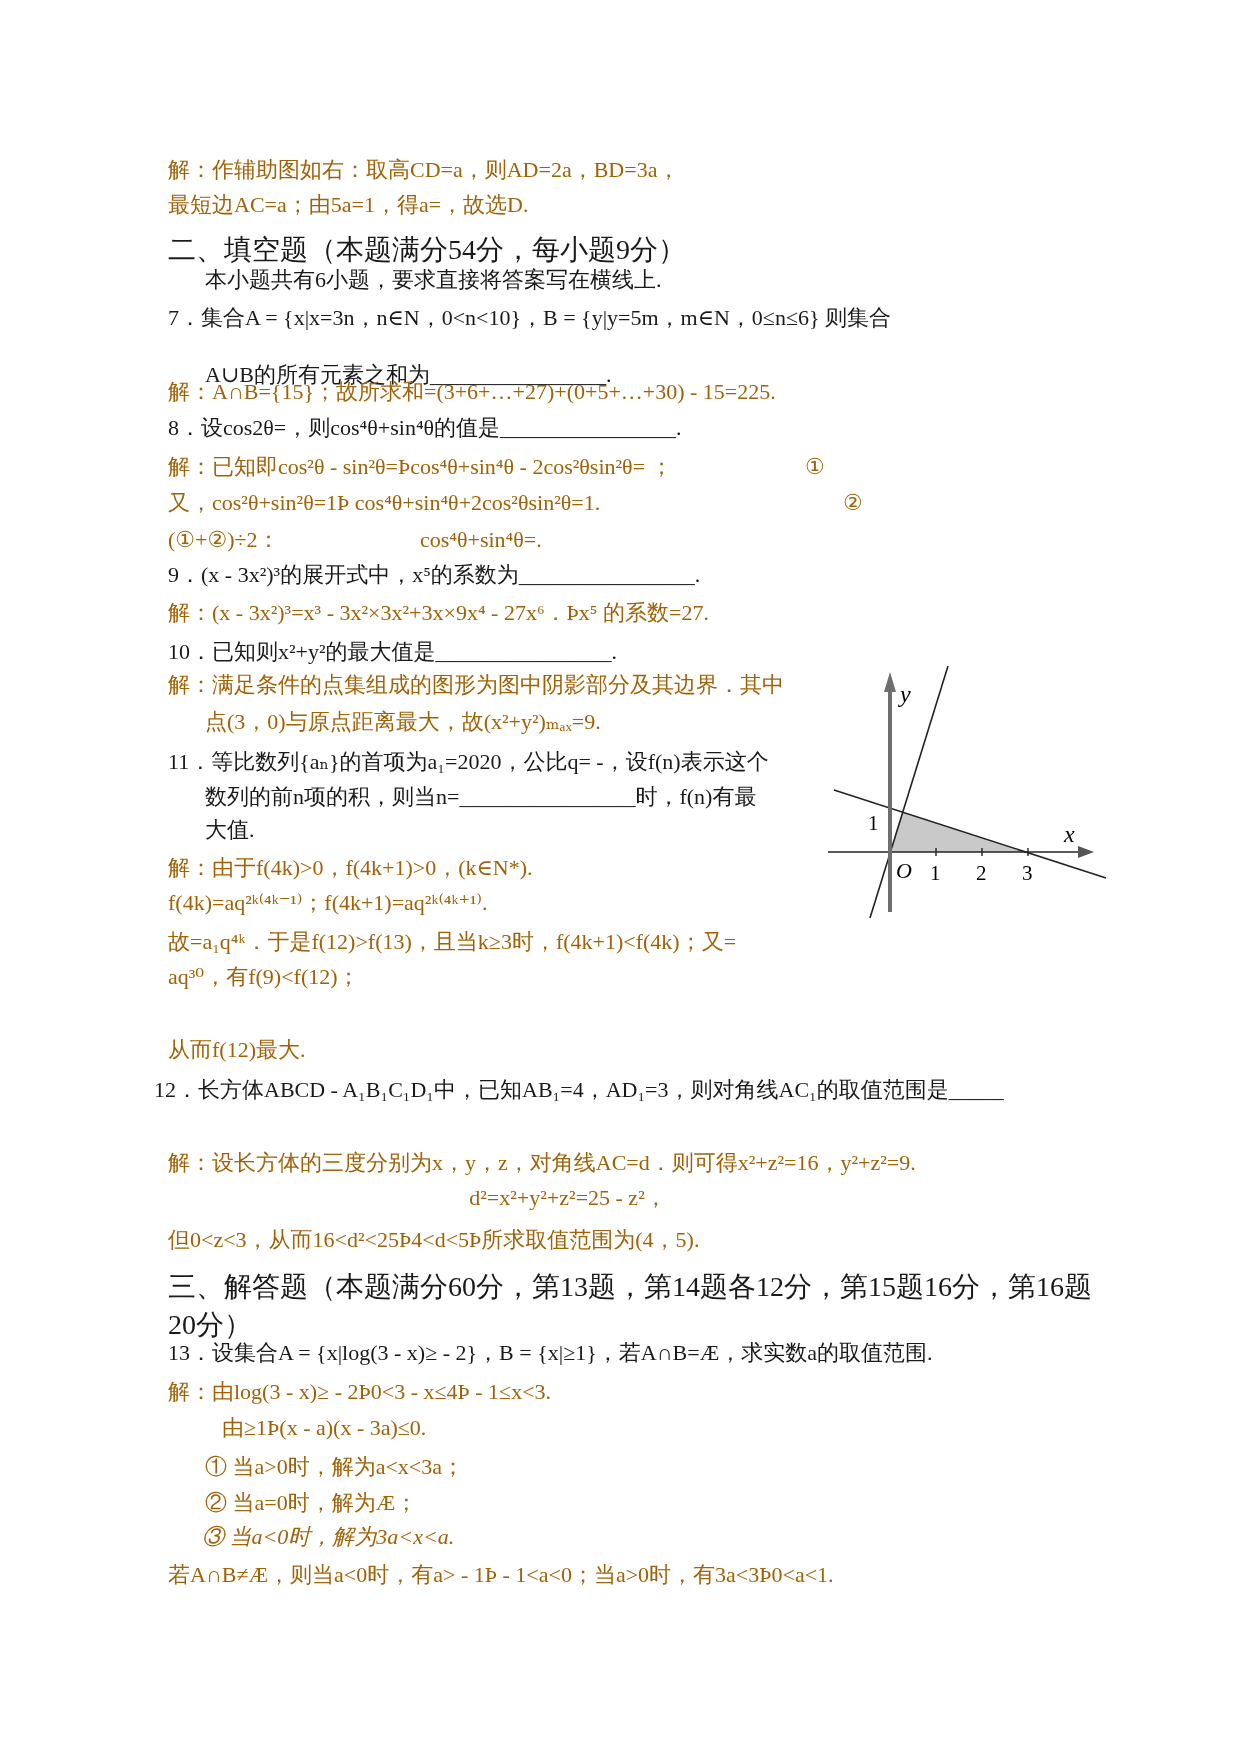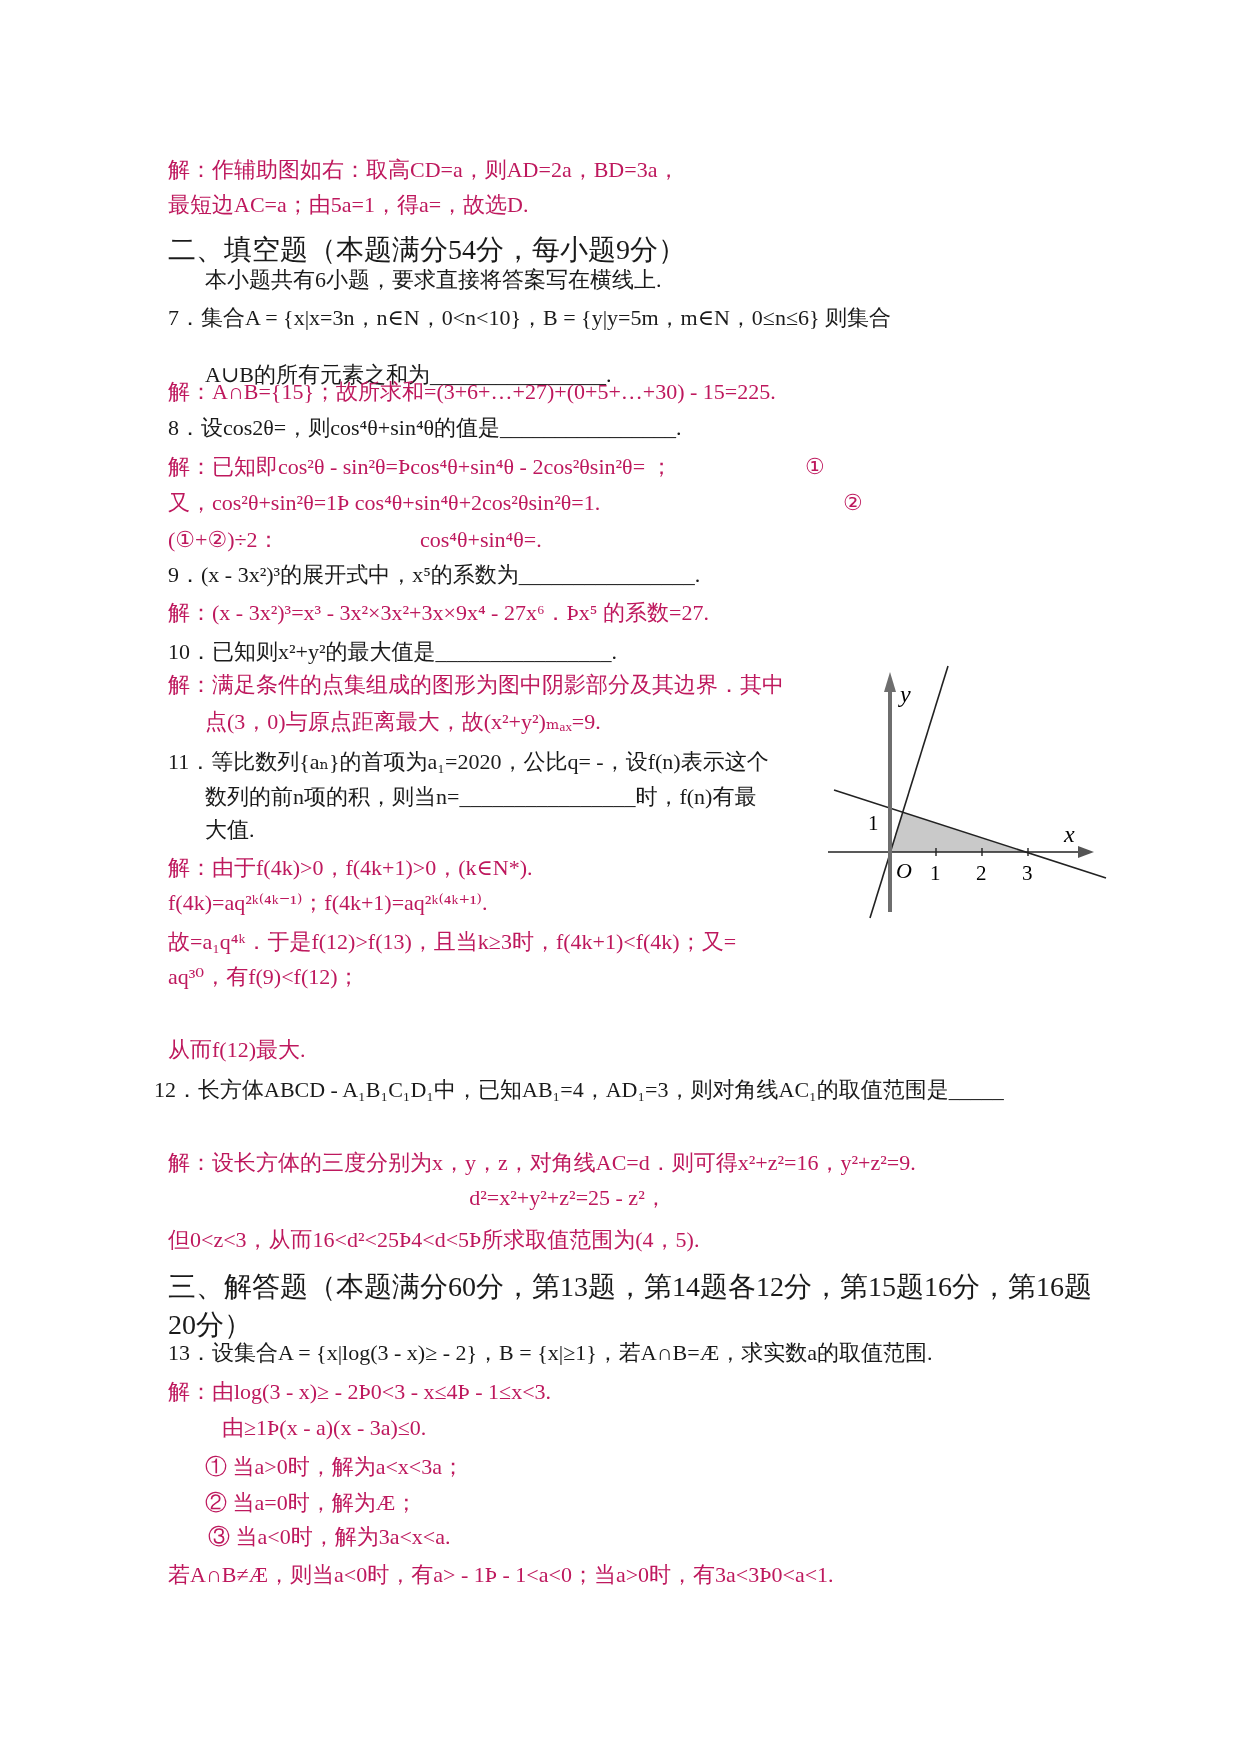--- a/index.html
+++ b/index.html
@@ -10,21 +10,21 @@
     font-family:"Liberation Serif","DejaVu Serif",serif;
     font-size:22px;
     color:#1a1a1a;
     overflow:hidden;
   }
   .line{
     position:absolute;
     white-space:pre;
     line-height:30px;
   }
-  .red{color:#be185d;}
+  .red{color:#a16207;}
   .head{font-size:28px;line-height:36px;font-weight:400;margin-top:11px;}
   .ctr{text-align:center;}
   .tag{position:absolute;line-height:30px;}
   .diagram{position:absolute;left:826px;top:650px;}
   svg text{font-family:"Liberation Serif","DejaVu Serif",serif;}
 </style>
 </head>
 <body>
 
 <div class="page">
@@ -98,16 +98,16 @@
   <div class="line red" style="top:1225px;left:168px;">但0&lt;z&lt;3，从而16&lt;d²&lt;25Þ4&lt;d&lt;5Þ所求取值范围为(4，5).</div>
 
   <div class="line head" style="top:1258px;left:168px;">三、解答题（本题满分60分，第13题，第14题各12分，第15题16分，第16题</div>
   <div class="line head" style="top:1296px;left:168px;">20分）</div>
 
   <div class="line" style="top:1338px;left:168px;">13．设集合A = {x|log(3 - x)≥ - 2}，B = {x|≥1}，若A∩B=Æ，求实数a的取值范围.</div>
   <div class="line red" style="top:1377px;left:168px;">解：由log(3 - x)≥ - 2Þ0&lt;3 - x≤4Þ - 1≤x&lt;3.</div>
   <div class="line red" style="top:1413px;left:222px;">由≥1Þ(x - a)(x - 3a)≤0.</div>
   <div class="line red" style="top:1452px;left:205px;">① 当a&gt;0时，解为a&lt;x&lt;3a；</div>
   <div class="line red" style="top:1488px;left:205px;">② 当a=0时，解为Æ；</div>
-  <div class="line red" style="top:1522px;left:208px;">③ 当a&lt;0时，解为3a&lt;x&lt;a.</div>
+  <div class="line red" style="top:1522px;left:202px;font-style:italic;">③ 当a&lt;0时，解为3a&lt;x&lt;a.</div>
   <div class="line red" style="top:1560px;left:168px;text-align:right;">若A∩B≠Æ，则当a&lt;0时，有a&gt; - 1Þ - 1&lt;a&lt;0；当a&gt;0时，有3a&lt;3Þ0&lt;a&lt;1.</div>
 
 </div>
 
 </body></html>

